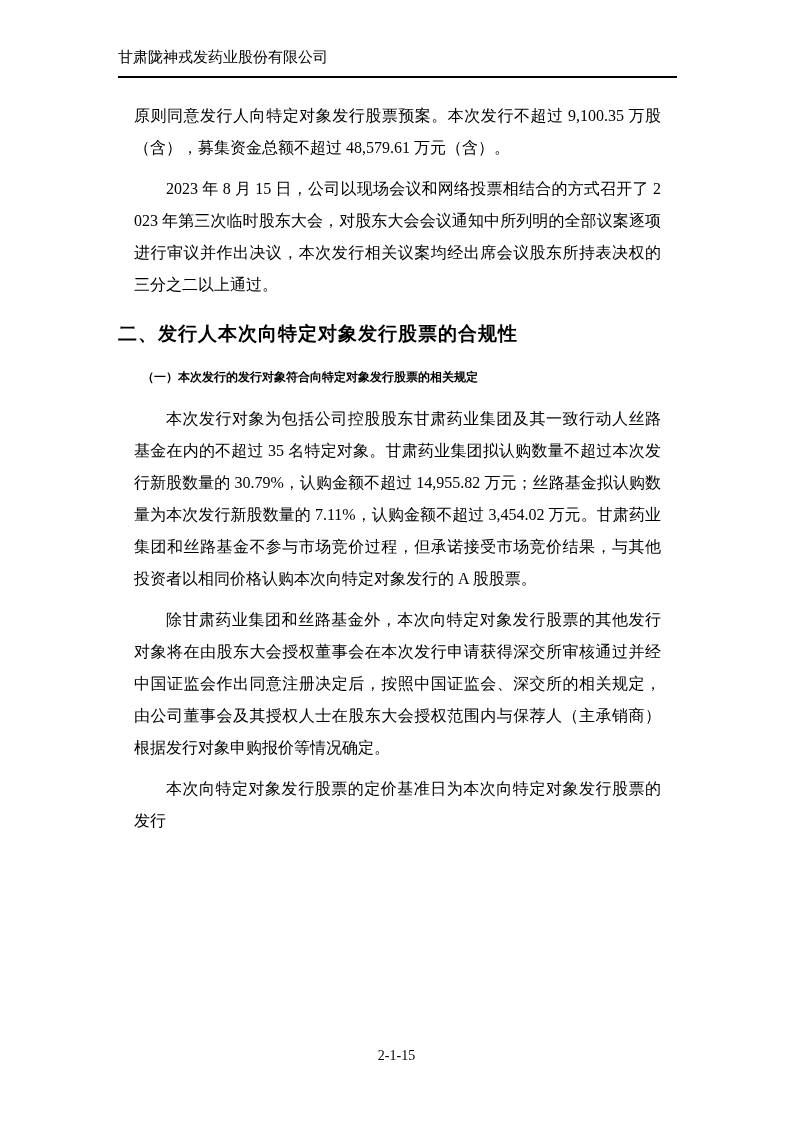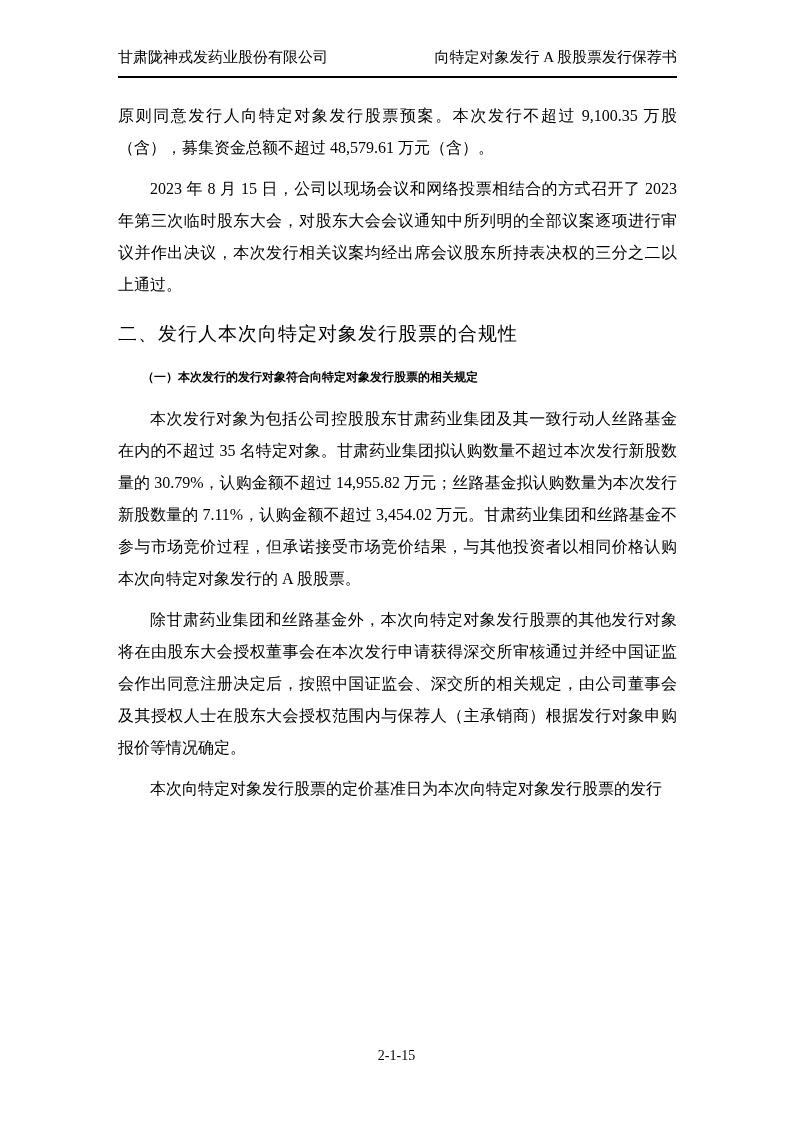--- a/index.html
+++ b/index.html
@@ -32,29 +32,29 @@
   .page-header .hdr-right {
     white-space: nowrap;
   }
   .doc-body {
     margin-top: 22px;
   }
   .para {
     font-size: 16px;
     line-height: 32px;
     text-align: justify;
-    margin: 9px 0;
+    margin: 9px 16px;
     word-break: break-all;
   }
   .para.indent {
     text-indent: 2em;
   }
   .h1 {
     font-family: "Liberation Sans", "DejaVu Sans", sans-serif;
-    font-weight: normal;
+    font-weight: bold;
     font-size: 19px;
     line-height: 30px;
     letter-spacing: 1px;
     margin: 18px 0 12px 0;
     text-align: left;
   }
   .h2 {
     font-family: "Liberation Sans", "DejaVu Sans", sans-serif;
     font-weight: bold;
     font-size: 12px;
@@ -74,21 +74,20 @@
     color: #000000;
   }
 </style>
 </head>
 <body>
 
 <div class="page">
 
   <div class="page-header">
     <span class="hdr-left">甘肃陇神戎发药业股份有限公司</span>
-    <span class="hdr-right">向特定对象发行 A 股股票发行保荐书</span>
   </div>
 
   <div class="doc-body">
 
     <p class="para">原则同意发行人向特定对象发行股票预案。本次发行不超过 9,100.35 万股（含），募集资金总额不超过 48,579.61 万元（含）。</p>
 
     <p class="para indent">2023 年 8 月 15 日，公司以现场会议和网络投票相结合的方式召开了 2023 年第三次临时股东大会，对股东大会会议通知中所列明的全部议案逐项进行审议并作出决议，本次发行相关议案均经出席会议股东所持表决权的三分之二以上通过。</p>
 
     <div class="h1">二、发行人本次向特定对象发行股票的合规性</div>
 

